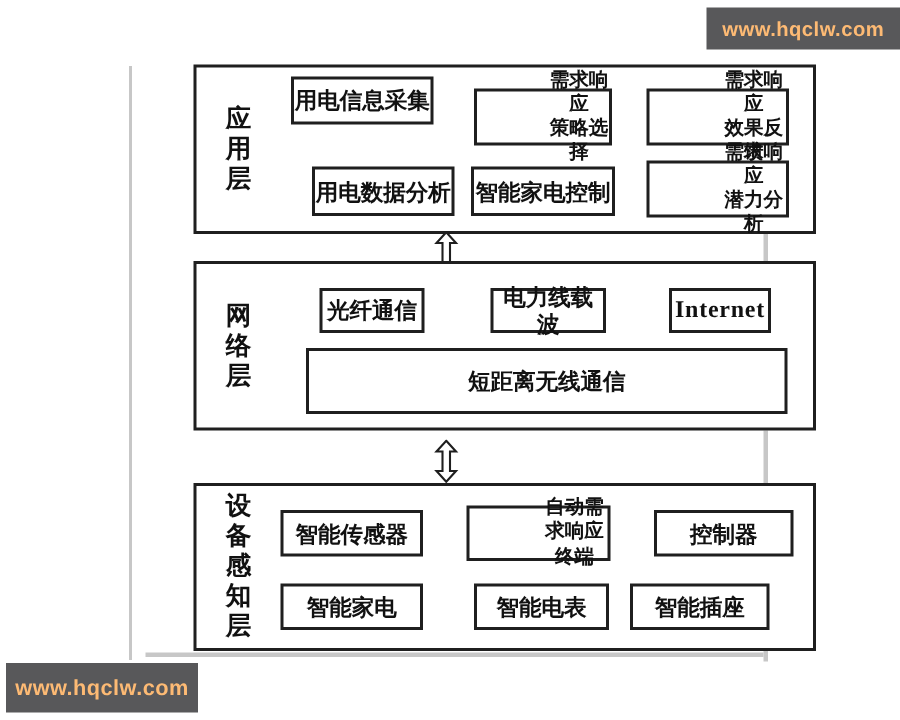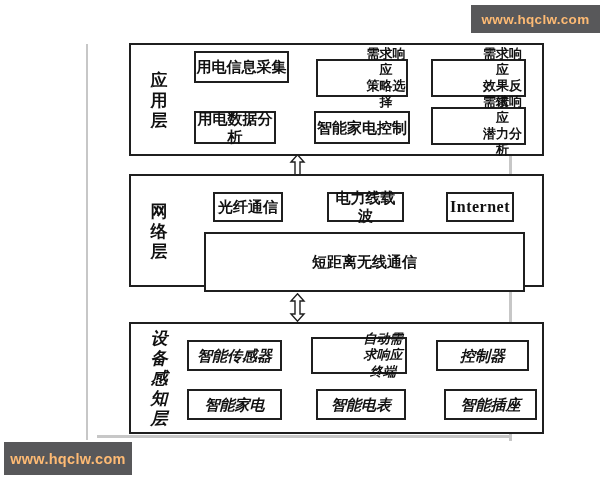--- a/index.html
+++ b/index.html
@@ -12,21 +12,21 @@
   .shadow-left{left:86px;top:44px;width:2px;height:396px;}
   .shadow-right{left:509px;top:47px;width:3px;height:394px;}
   .shadow-bottom{left:97px;top:435px;width:412px;height:3px;}
   
   .layer{
     position:absolute;left:92px;width:415px;box-sizing:border-box;
     border:2px solid #1f1f1f;background:#ffffff;margin-left:37px;
   }
   .layer-1{top:43px;height:113px;}
   .layer-2{top:174px;height:113px;}
-  .layer-3{top:322px;height:112px;font-style:italic;}
+  .layer-3{top:322px;height:112px;}
   
   .vlabel{
     position:absolute;left:13px;top:50%;transform:translateY(-50%);
     width:30px;text-align:center;font-size:17px;font-weight:700;
     line-height:1.18;word-break:break-all;letter-spacing:0;
   }
   
   .box{
     position:absolute;box-sizing:border-box;border:2px solid #1f1f1f;background:#fff;
     display:flex;align-items:center;justify-content:center;text-align:center;
@@ -58,48 +58,48 @@
 
   <div class="watermark wm-top">www.hqclw.com</div>
 
   <div class="layer layer-1">
     <div class="vlabel">应用层</div>
     <div class="box" style="left:63px;top:6px;width:95px;height:32px">用电信息采集</div>
     <div class="box small" style="left:185px;top:14px;width:92px;height:38px">需求响应
 策略选择</div>
     <div class="box small" style="left:300px;top:14px;width:95px;height:38px">需求响应
 效果反馈</div>
-    <div class="box" style="left:63px;top:66px;width:82px;height:33px">用电数据分析</div>
+    <div class="box" style="left:77px;top:66px;width:95px;height:33px">用电数据分析</div>
     <div class="box" style="left:183px;top:66px;width:96px;height:33px">智能家电控制</div>
     <div class="box small" style="left:300px;top:62px;width:95px;height:38px">需求响应
 潜力分析</div>
   </div>
 
   <svg class="arrow arrow-1" viewBox="0 0 17 29">
     <path d="M8.5 0.8 L15 8 H11 V21 H15 L8.5 28.2 L2 21 H6 V8 H2 Z" fill="#ffffff" stroke="#1f1f1f" stroke-width="1.4"></path>
   </svg>
 
   <div class="layer layer-2">
     <div class="vlabel">网络层</div>
     <div class="box" style="left:82px;top:16px;width:70px;height:30px">光纤通信</div>
     <div class="box latin" style="left:315px;top:16px;width:68px;height:30px">Internet</div>
     <div class="box" style="left:196px;top:16px;width:77px;height:30px">电力线载波</div>
-    <div class="box" style="left:73px;top:56px;width:321px;height:60px">短距离无线通信</div>
+    <div class="box" style="left:73px;top:56px;width:321px;height:44px">短距离无线通信</div>
   </div>
 
   <svg class="arrow arrow-2" viewBox="0 0 17 29">
     <path d="M8.5 0.8 L15 8 H11 V21 H15 L8.5 28.2 L2 21 H6 V8 H2 Z" fill="#ffffff" stroke="#1f1f1f" stroke-width="1.4"></path>
   </svg>
 
   <div class="layer layer-3">
     <div class="vlabel">设备感知层</div>
     <div class="box small" style="left:180px;top:13px;width:96px;height:37px">自动需求响应
 终端</div>
     <div class="box" style="left:56px;top:16px;width:95px;height:31px">智能传感器</div>
     <div class="box" style="left:305px;top:16px;width:93px;height:31px">控制器</div>
     <div class="box" style="left:56px;top:65px;width:95px;height:31px">智能家电</div>
     <div class="box" style="left:185px;top:65px;width:90px;height:31px">智能电表</div>
-    <div class="box" style="left:313px;top:65px;width:93px;height:31px">智能插座</div>
+    <div class="box" style="left:289px;top:65px;width:93px;height:31px">智能插座</div>
   </div>
 
   <div class="watermark wm-bottom">www.hqclw.com</div>
 
 </div>
 
 </body></html>

